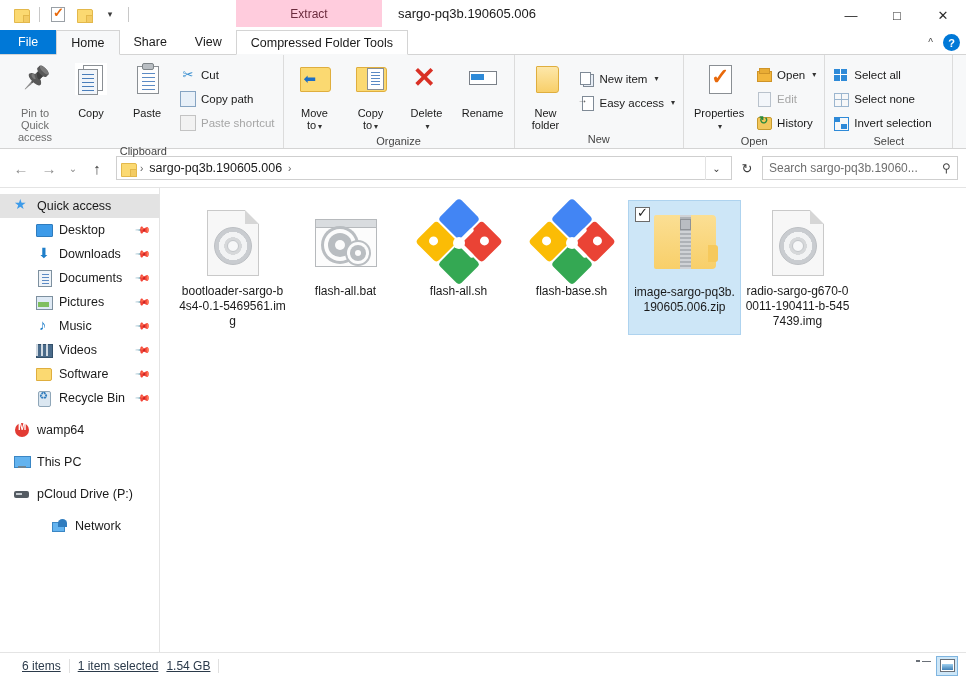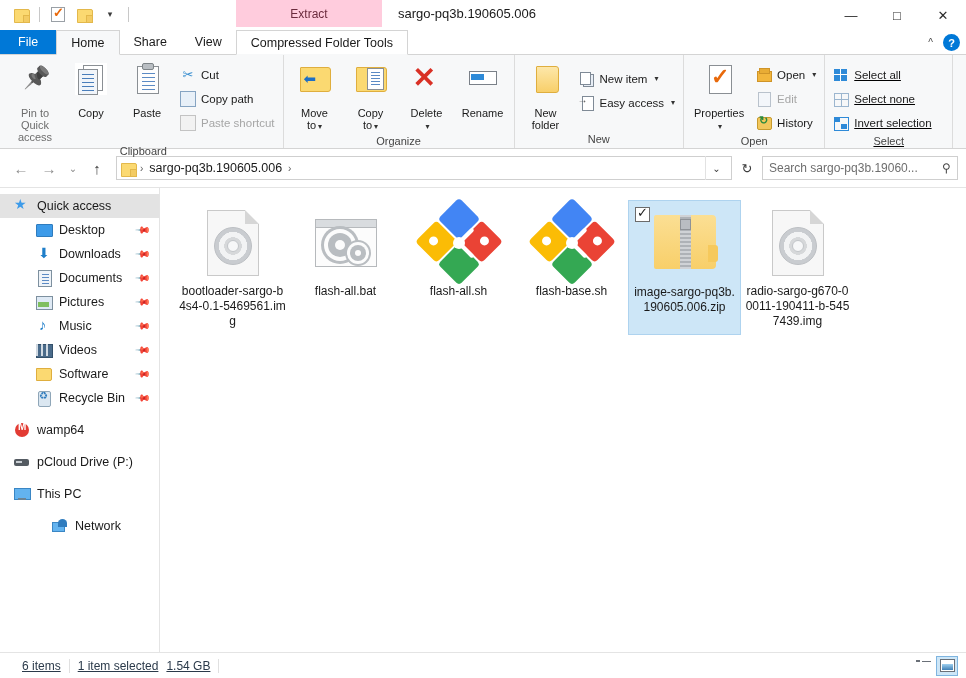--- a/index.html
+++ b/index.html
@@ -353,21 +353,21 @@
           </div>
           <div class="small-btn">
             <span class="ico16 hist-ico"></span>
             <span>History</span>
           </div>
         </div>
       </div>
       <div class="rgroup-title">Open</div>
     </div>
 
-    <div class="rgroup" style="min-width:128px;text-decoration:underline;">
+    <div class="rgroup" style="min-width:128px;">
       <div class="rgroup-body">
         <div class="small-col">
           <div class="small-btn">
             <span class="ico16 sel-all-ico"></span>
             <span>Select all</span>
           </div>
           <div class="small-btn">
             <span class="ico16 sel-none-ico"></span>
             <span>Select none</span>
           </div>
@@ -450,26 +450,26 @@
       <div class="nav-item indent">
         <span class="ni-ico i-recycle"></span>
         <span>Recycle Bin</span>
         <span class="pin">📌</span>
       </div>
       <div class="nav-item root" style="margin-top:8px;">
         <span class="ni-ico i-wamp"></span>
         <span>wamp64</span>
       </div>
       <div class="nav-item root" style="margin-top:8px;">
+        <span class="ni-ico i-pc"></span>
+        <span>This PC</span>
+      </div>
+      <div class="nav-item root" style="margin-top:8px;">
         <span class="ni-ico i-drive"></span>
         <span>pCloud Drive (P:)</span>
-      </div>
-      <div class="nav-item root" style="margin-top:8px;">
-        <span class="ni-ico i-pc"></span>
-        <span>This PC</span>
       </div>
       <div class="nav-item root" style="margin-top:8px;justify-content:center;">
         <span class="ni-ico i-network"></span>
         <span>Network</span>
       </div>
     </div>
 
     <div class="content">
       <div class="grid">
 

